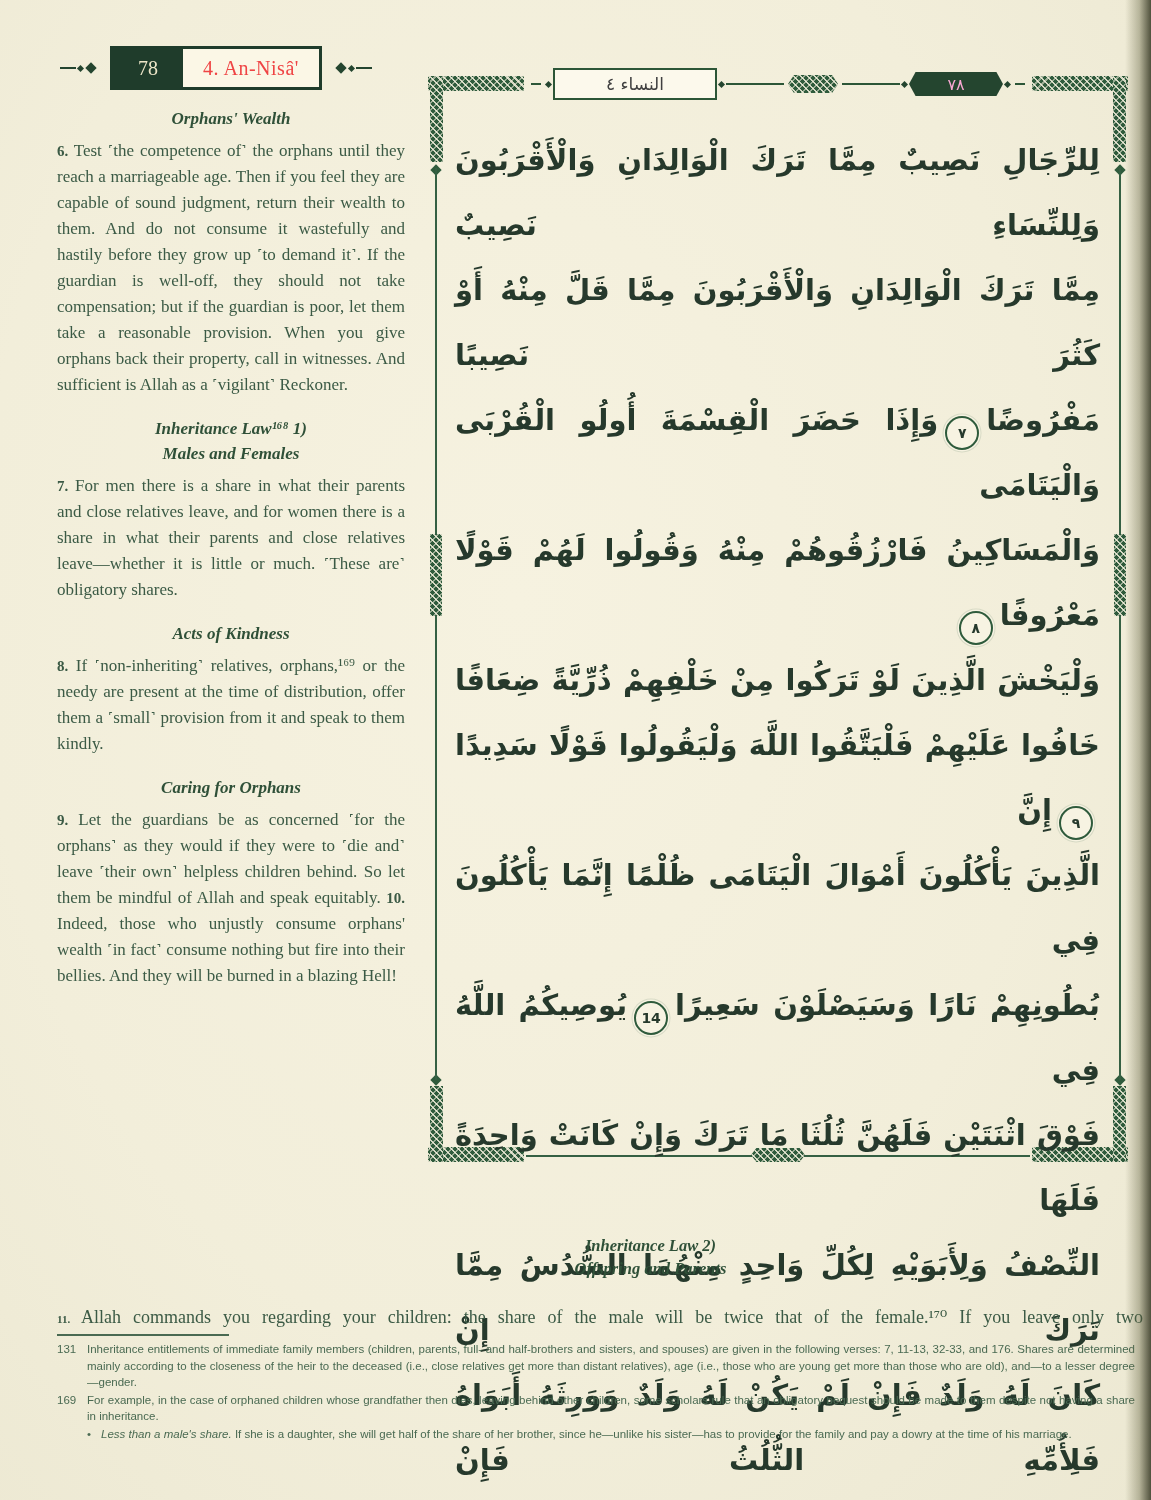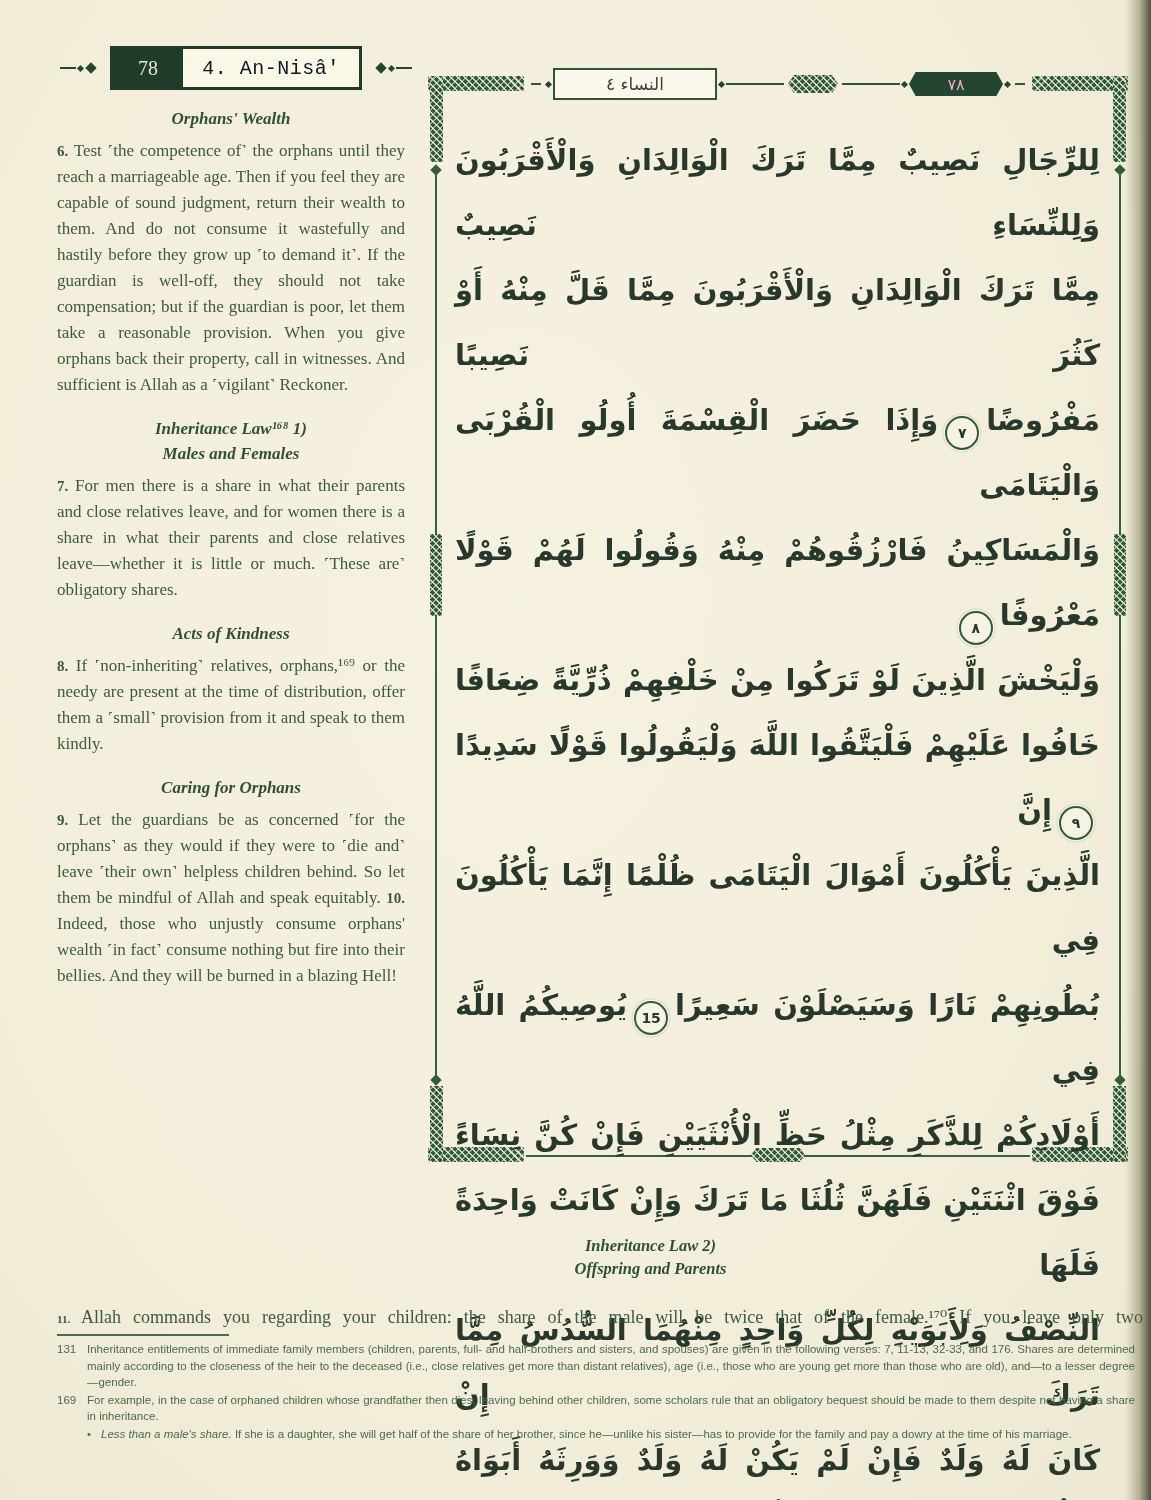--- a/index.html
+++ b/index.html
@@ -13,22 +13,22 @@
 
   
   .en-header{position:absolute;left:60px;top:46px;display:flex;align-items:center;gap:13px;}
   .finial{display:flex;align-items:center;}
   .finial .bar{width:16px;height:2px;background:#24452f;}
   .finial .dia{width:8px;height:8px;background:#24452f;transform:rotate(45deg);margin:0 2px;}
   .finial .dia.small{width:5px;height:5px;}
   .badge{display:flex;border:3px solid #1f3c2b;background:#fbf7e6;height:38px;}
   .badge-num{width:70px;background:#1f3c2b;color:#ece5c8;font-size:20px;
              display:flex;align-items:center;justify-content:center;}
-  .badge-title{width:176px;color:#0f172a;font-size:20px;letter-spacing:.5px;
-               display:flex;align-items:center;justify-content:center;font-family:Liberation Mono, monospace;}
+  .badge-title{width:136px;color:#ef4444;font-size:20px;letter-spacing:.5px;
+               display:flex;align-items:center;justify-content:center;}
 
   
   .en-col{position:absolute;left:57px;top:106px;width:348px;color:#3b5a45;}
   .sec-heading{text-align:center;font-weight:bold;font-style:italic;font-size:17px;
                line-height:25px;color:#2f5038;}
   .sec-heading:first-child{margin-top:0;}
   .verse{font-size:17px;line-height:26px;text-align:justify;margin:7px 0 18px 0;}
   .verse b{font-size:15px;}
   .en-col .section{margin-bottom:2px;}
 
@@ -180,22 +180,21 @@
   </div>
 
   <div class="ar-text" id="ar-lines">
       <div class="ar-line">لِلرِّجَالِ نَصِيبٌ مِمَّا تَرَكَ الْوَالِدَانِ وَالْأَقْرَبُونَ وَلِلنِّسَاءِ نَصِيبٌ</div>
       <div class="ar-line">مِمَّا تَرَكَ الْوَالِدَانِ وَالْأَقْرَبُونَ مِمَّا قَلَّ مِنْهُ أَوْ كَثُرَ نَصِيبًا</div>
       <div class="ar-line">مَفْرُوضًا<span class="ayah-num">٧</span>وَإِذَا حَضَرَ الْقِسْمَةَ أُولُو الْقُرْبَى وَالْيَتَامَى</div>
       <div class="ar-line">وَالْمَسَاكِينُ فَارْزُقُوهُمْ مِنْهُ وَقُولُوا لَهُمْ قَوْلًا مَعْرُوفًا<span class="ayah-num">٨</span></div>
       <div class="ar-line">وَلْيَخْشَ الَّذِينَ لَوْ تَرَكُوا مِنْ خَلْفِهِمْ ذُرِّيَّةً ضِعَافًا</div>
       <div class="ar-line">خَافُوا عَلَيْهِمْ فَلْيَتَّقُوا اللَّهَ وَلْيَقُولُوا قَوْلًا سَدِيدًا<span class="ayah-num">٩</span>إِنَّ</div>
       <div class="ar-line">الَّذِينَ يَأْكُلُونَ أَمْوَالَ الْيَتَامَى ظُلْمًا إِنَّمَا يَأْكُلُونَ فِي</div>
-      <div class="ar-line">بُطُونِهِمْ نَارًا وَسَيَصْلَوْنَ سَعِيرًا<span class="ayah-num">15</span>يُوصِيكُمُ اللَّهُ فِي</div>
-      <div class="ar-line">أَوْلَادِكُمْ لِلذَّكَرِ مِثْلُ حَظِّ الْأُنْثَيَيْنِ فَإِنْ كُنَّ نِسَاءً</div>
+      <div class="ar-line">بُطُونِهِمْ نَارًا وَسَيَصْلَوْنَ سَعِيرًا<span class="ayah-num">14</span>يُوصِيكُمُ اللَّهُ فِي</div>
       <div class="ar-line">فَوْقَ اثْنَتَيْنِ فَلَهُنَّ ثُلُثَا مَا تَرَكَ وَإِنْ كَانَتْ وَاحِدَةً فَلَهَا</div>
       <div class="ar-line">النِّصْفُ وَلِأَبَوَيْهِ لِكُلِّ وَاحِدٍ مِنْهُمَا السُّدُسُ مِمَّا تَرَكَ إِنْ</div>
       <div class="ar-line">كَانَ لَهُ وَلَدٌ فَإِنْ لَمْ يَكُنْ لَهُ وَلَدٌ وَوَرِثَهُ أَبَوَاهُ فَلِأُمِّهِ الثُّلُثُ فَإِنْ</div>
     </div>
 
   <div class="bottom-heading">
     <div>Inheritance Law 2)</div>
     <div>Offspring and Parents</div>
   </div>
 

